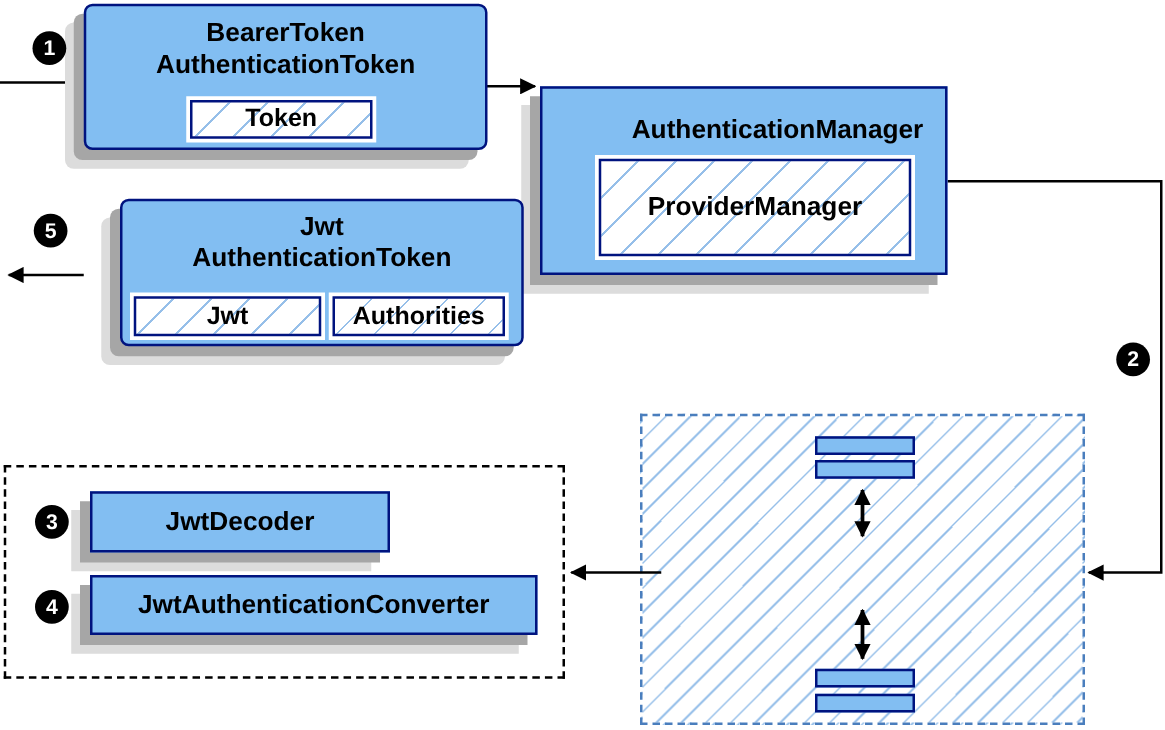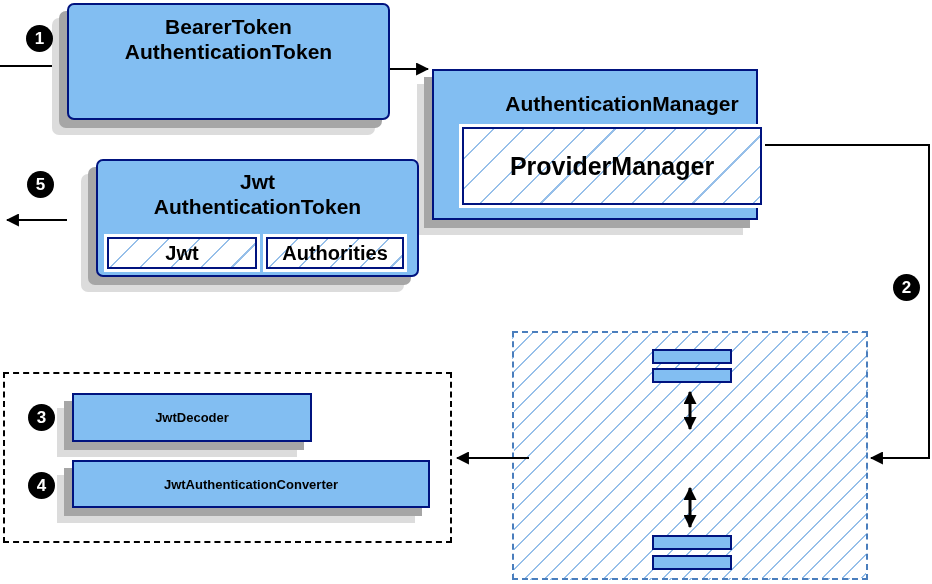--- a/index.html
+++ b/index.html
@@ -11,21 +11,21 @@
   .box{
     position:absolute;box-sizing:border-box;z-index:3;
     background:var(--node-fill,#82bef2);
     border:2px solid var(--node-border,#00137f);
     box-shadow:-8px 8px 0 0 var(--shadow-dark,#a6a6a6),-15px 15px 0 0 var(--shadow-light,#dcdcdc);
     display:flex;align-items:center;justify-content:center;
     font-weight:bold;text-align:center;
   }
   .rounded{border-radius:7px;}
   .box .title{font-size:21px;line-height:25px;font-weight:bold;}
-  .single{font-size:13px;}
+  .single{font-size:21px;}
   
   .chip{
     position:absolute;box-sizing:border-box;z-index:4;
     background:#fff;
     background-image:repeating-linear-gradient(135deg,transparent 0 20px,var(--hatch-line,#9cc3ea) 20px 21.5px);
     border:2px solid var(--node-border,#00137f);
     box-shadow:0 0 0 3px #fff;
     display:flex;align-items:center;justify-content:center;
     font-weight:bold;font-size:20px;text-align:center;
   }
@@ -87,25 +87,26 @@
   <div class="mini-rect" style="left:652px;top:535px;width:80px;height:15px;"></div>
   <div class="mini-rect" style="left:652px;top:555px;width:80px;height:15px;"></div>
 
   <div class="group-black" style="left:3px;top:372px;width:449px;height:171px;"></div>
 
   <div class="box rounded" style="left:67px;top:3px;width:323px;height:117px;">
     <div class="title" style="position:absolute;top:9px;left:0;width:100%;">
       <div>BearerToken</div>
       <div>AuthenticationToken</div>
     </div>
+    <div class="chip" style="left:83px;top:75px;width:146px;height:31px;">Token</div>
   </div>
 
   <div class="box" style="left:432px;top:69px;width:326px;height:151px;">
     <div class="title" style="position:absolute;top:20px;left:0;width:100%;padding-left:27px;">AuthenticationManager</div>
-    <div class="chip" style="left:28px;top:56px;width:300px;height:78px;font-size:25px;">ProviderManager</div>
+    <div class="chip" style="left:45px;top:56px;width:250px;height:78px;font-size:21px;">ProviderManager</div>
   </div>
 
   <div class="box rounded" style="left:67px;top:159px;width:323px;height:118px;margin-left:29px;">
     <div class="title" style="position:absolute;top:8px;left:0;width:100%;">
       <div>Jwt</div>
       <div>AuthenticationToken</div>
     </div>
     <div class="chip" style="left:9px;top:76px;width:150px;height:32px;">Jwt</div>
     <div class="chip" style="left:168px;top:76px;width:138px;height:32px;">Authorities</div>
   </div>

